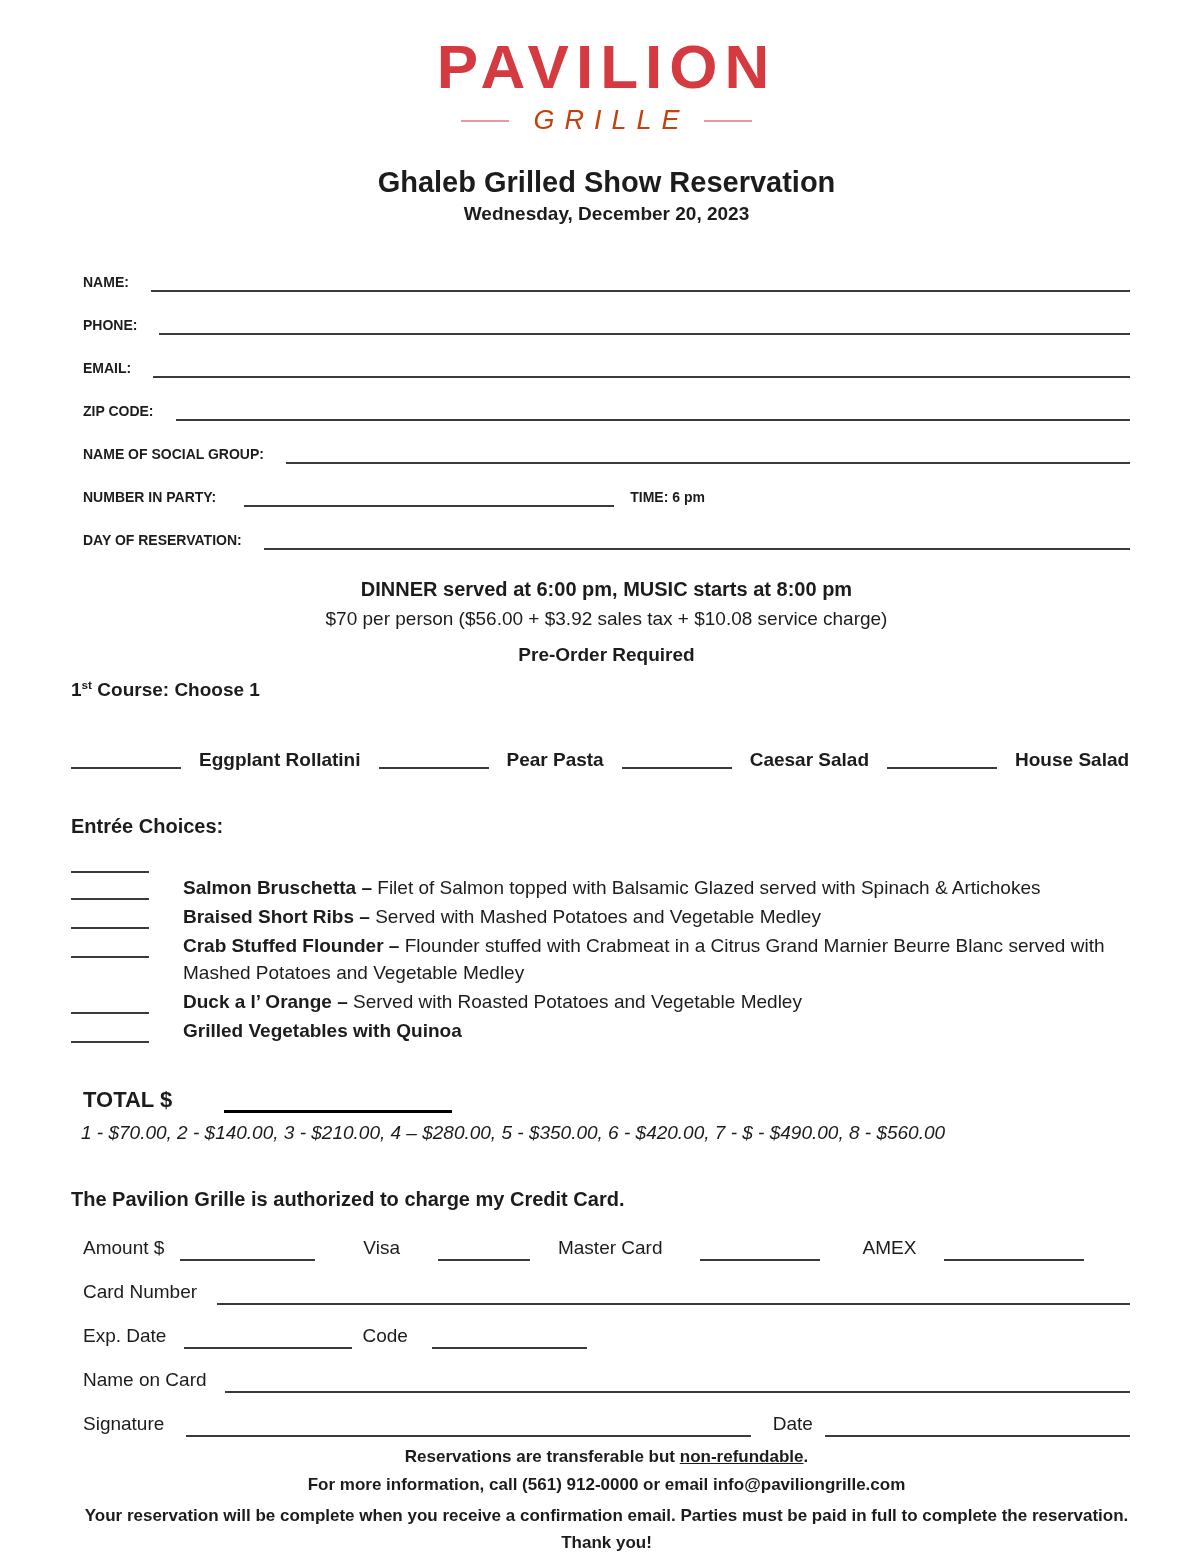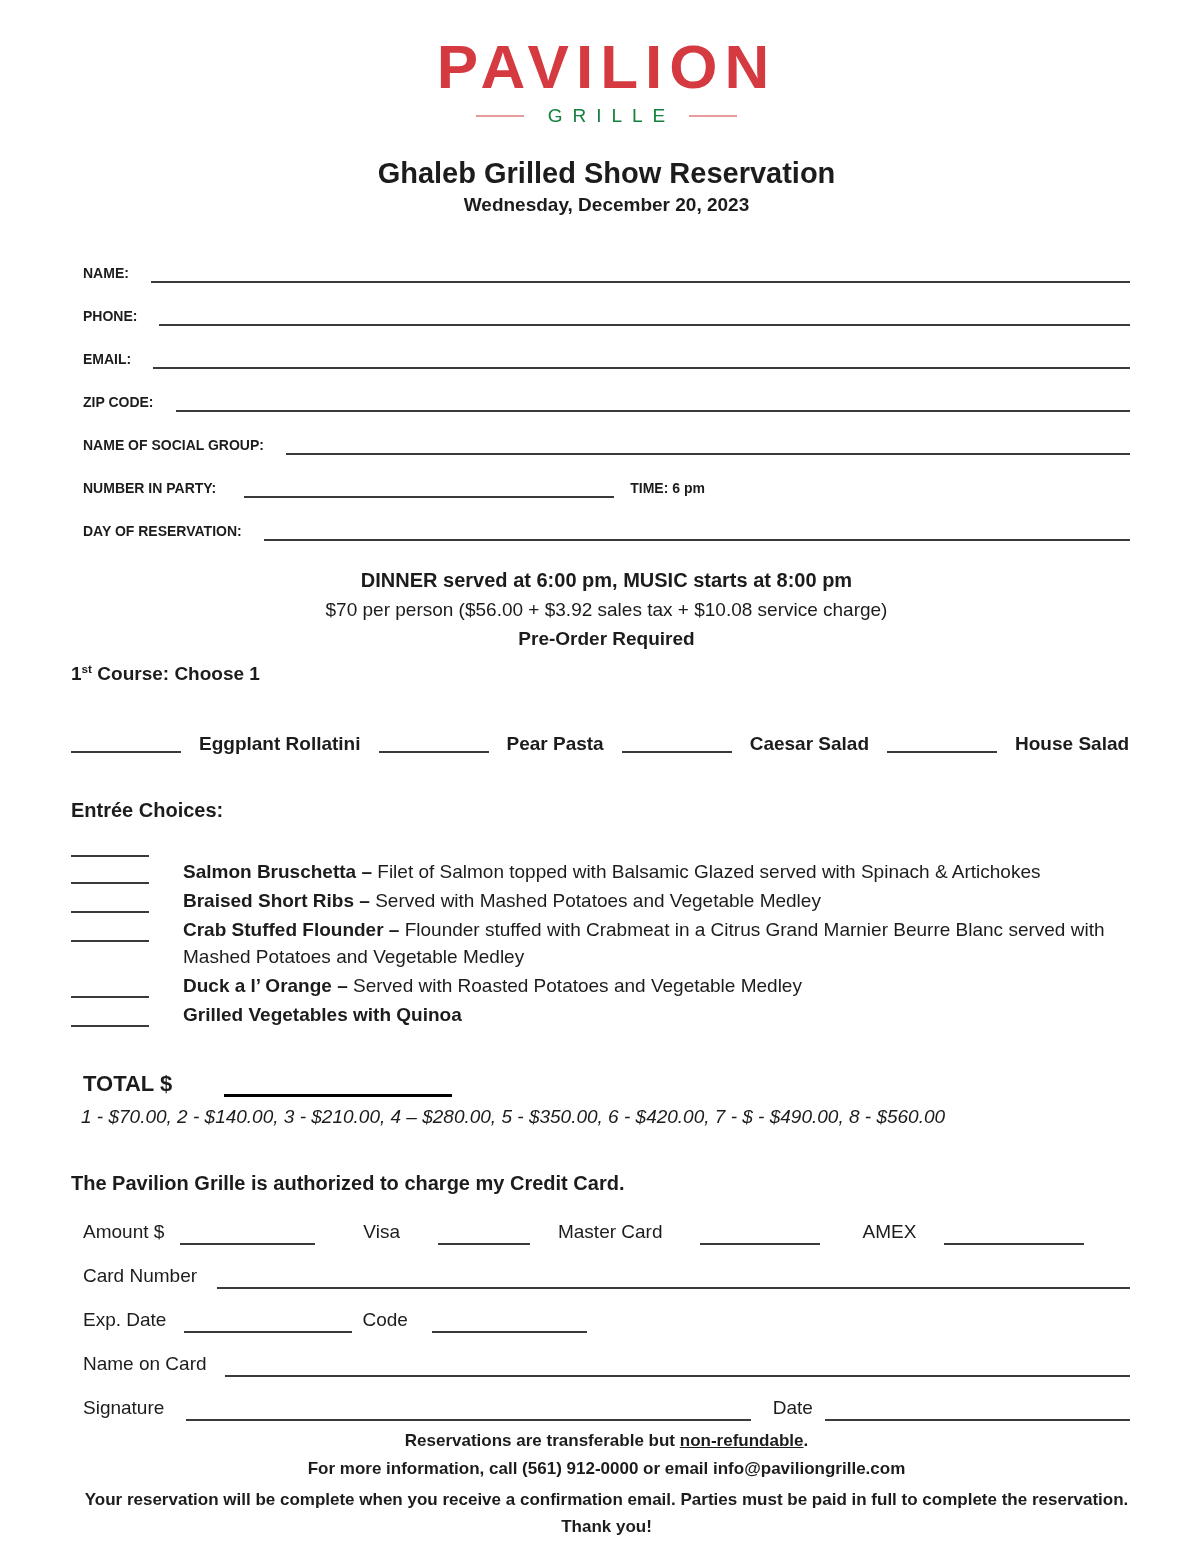--- a/index.html
+++ b/index.html
@@ -20,43 +20,44 @@
     letter-spacing: 7px;
     color: #d43a40;
     line-height: 1.05;
   }
   .logo-sub {
     display: flex; align-items: center; justify-content: center;
     gap: 14px; margin-top: 6px;
   }
   .logo-rule { width: 48px; height: 2px; background: #e79a9b; }
   .logo-sub-text {
-    font-size: 19px; letter-spacing: 10px; color: #15803d; font-weight: 400;
+    font-size: 27px; letter-spacing: 10px; color: #c2410c; font-weight: 400;
     padding-left: 10px; 
+    font-style: italic;
   }
 
   
   .title { text-align: center; font-size: 29px; font-weight: bold; margin-top: 30px; }
   .subtitle { text-align: center; font-size: 19px; font-weight: bold; margin-top: 4px; }
 
   
   .fields { margin-top: 24px; }
   .f-row { display: flex; align-items: flex-end; height: 43px; }
   .f-lbl { font-size: 14px; font-weight: bold; white-space: nowrap; padding-bottom: 2px; }
   .line { border-bottom: 2px solid #3a3a3a; height: 20px; }
   .grow { flex: 1; }
   .ml { margin-left: 22px; }
   .party-line { width: 370px; margin-left: 28px; }
   .time-lbl { margin-left: 16px; }
 
   
   .event-info { text-align: center; margin-top: 28px; }
   .event-l1 { font-size: 20px; font-weight: bold; }
   .event-l2 { font-size: 19px; margin-top: 7px; }
-  .event-l3 { font-size: 19px; font-weight: bold; margin-top: 7px; }
+  .event-l3 { font-size: 19px; font-weight: bold; margin-top: 14px; }
 
   
   .c1-heading { font-size: 19px; font-weight: bold; margin-top: 12px; margin-left: -12px; }
   .c1-heading .sup { vertical-align: super; font-size: 62%; }
   .c1-row { display: flex; align-items: flex-end; margin-top: 48px; margin-left: -12px; }
   .c1-blank { flex: 1; border-bottom: 2px solid #3a3a3a; height: 18px; margin: 0 18px 2px 18px; max-width: 110px; }
   .c1-blank:first-child { margin-left: 0; }
   .c1-label { font-size: 19px; font-weight: bold; white-space: nowrap; }
 
   

